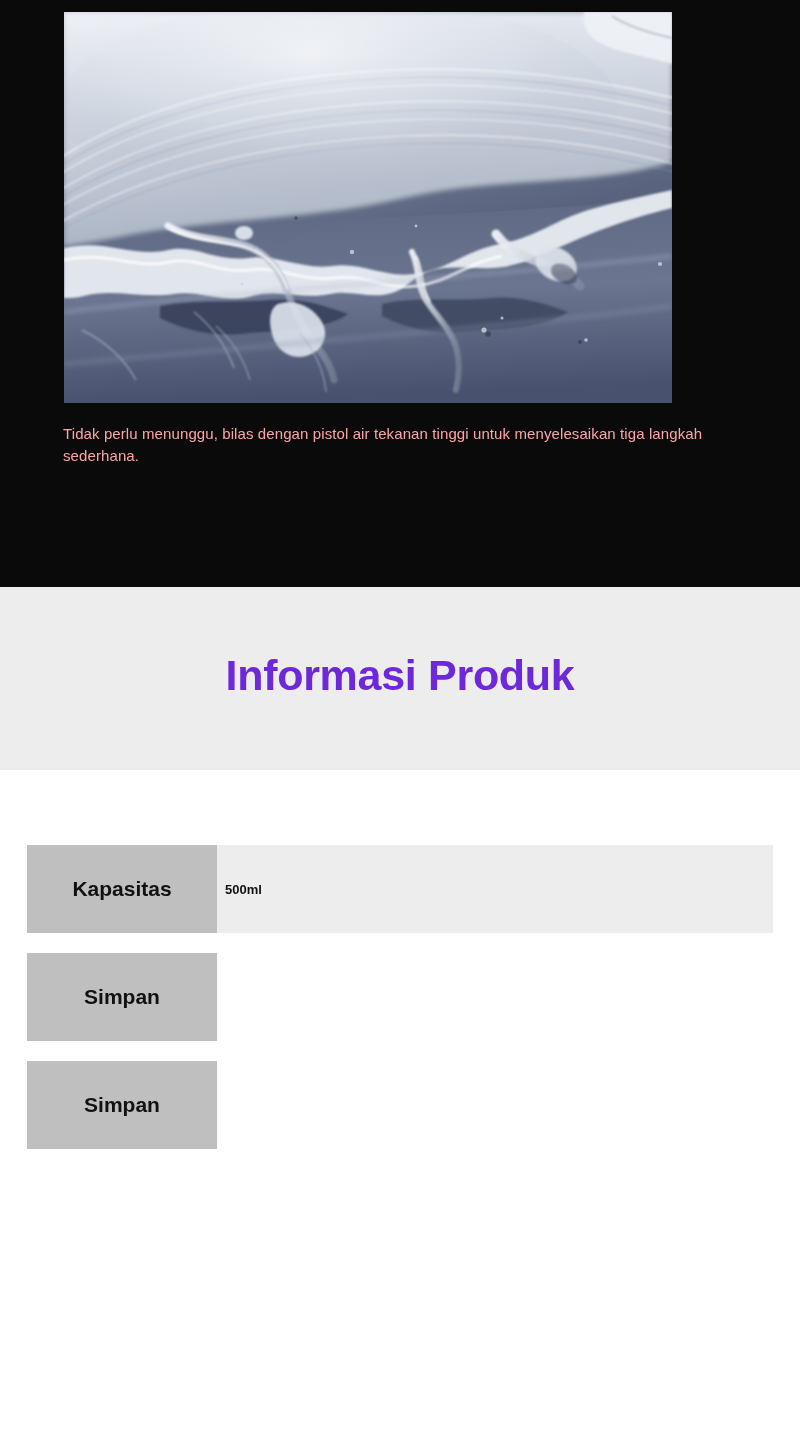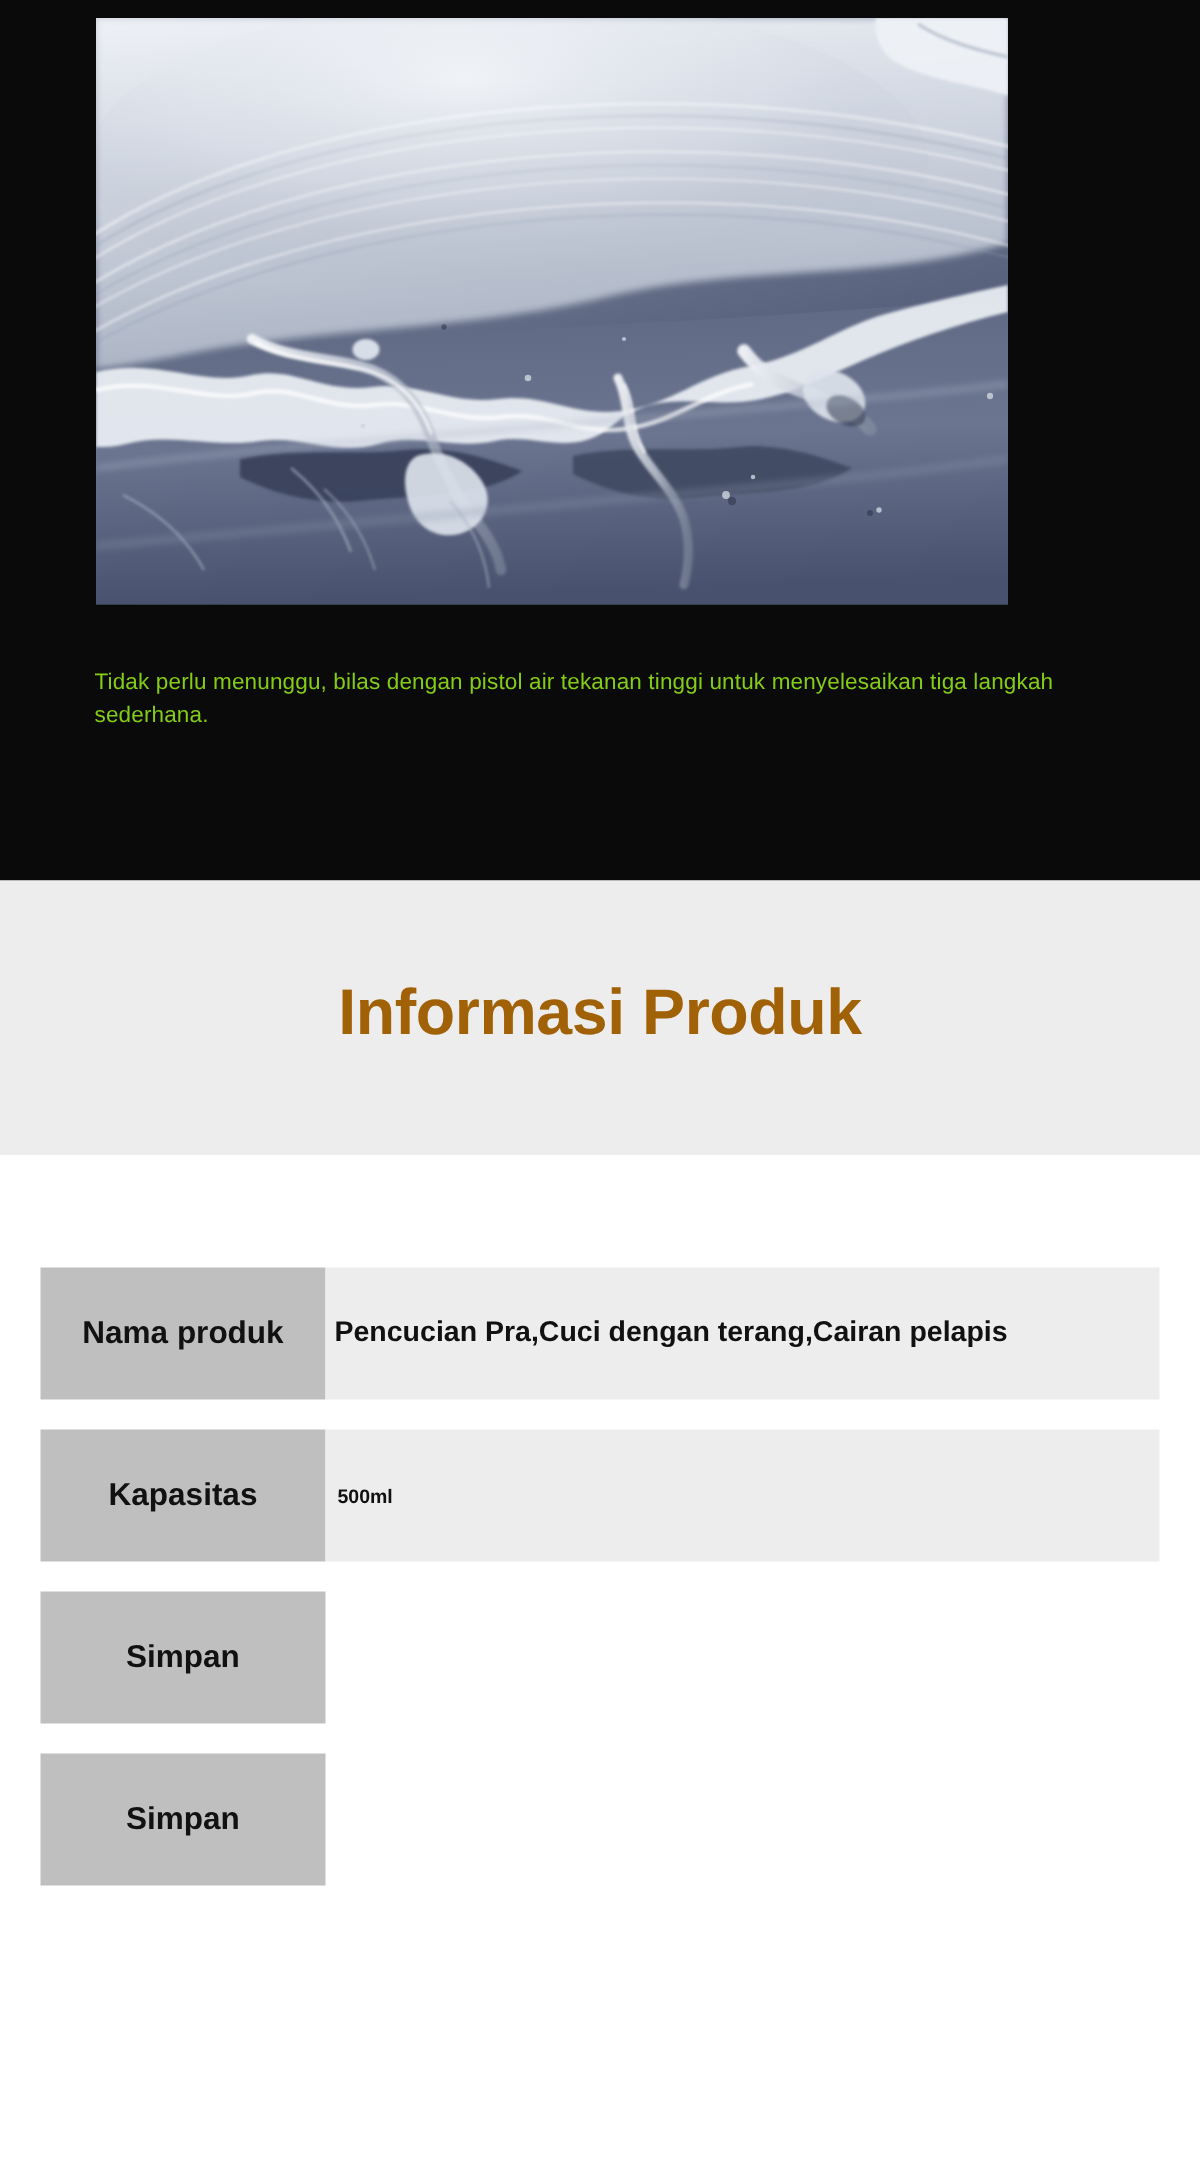--- a/index.html
+++ b/index.html
@@ -37,43 +37,43 @@
     position: absolute;
     inset: 0;
     width: 100%;
     height: 100%;
     display: block;
   }
 
   .hero-caption {
     position: absolute;
     left: 63px;
-    top: 429px;
+    top: 408px;
     width: 640px;
-    color: #84cc16;
+    color: #fca5a5;
     font-size: 15px;
     line-height: 22px;
     letter-spacing: 0.1px;
   }
 
   
   .title-band {
     position: relative;
     width: 800px;
     height: 183px;
     background: #ededed;
     display: flex;
     align-items: center;
     justify-content: center;
   }
 
   .section-title {
     font-size: 43px;
     font-weight: bold;
-    color: #a16207;
+    color: #6d28d9;
     letter-spacing: -0.3px;
     margin: 6px;
     line-height: 1;
     padding-bottom: 6px;
   }
 
   
   .spec-section {
     position: relative;
     width: 800px;
@@ -256,24 +256,20 @@
   <p class="hero-caption">Tidak perlu menunggu, bilas dengan pistol air tekanan tinggi untuk menyelesaikan tiga langkah sederhana.</p>
 </section>
 
 <section class="title-band">
   <h2 class="section-title">Informasi Produk</h2>
 </section>
 
 <section class="spec-section">
   <div class="spec-table">
 
-    <div class="spec-row row-wide">
-      <div class="spec-label">Nama produk</div>
-      <div class="spec-value">Pencucian Pra,Cuci dengan terang,Cairan pelapis</div>
-    </div>
 
     <div class="spec-row">
       <div class="spec-label">Kapasitas</div>
       <div class="spec-value">500ml</div>
     </div>
 
     <div class="spec-row">
       <div class="spec-label">Simpan</div>
     </div>
 

